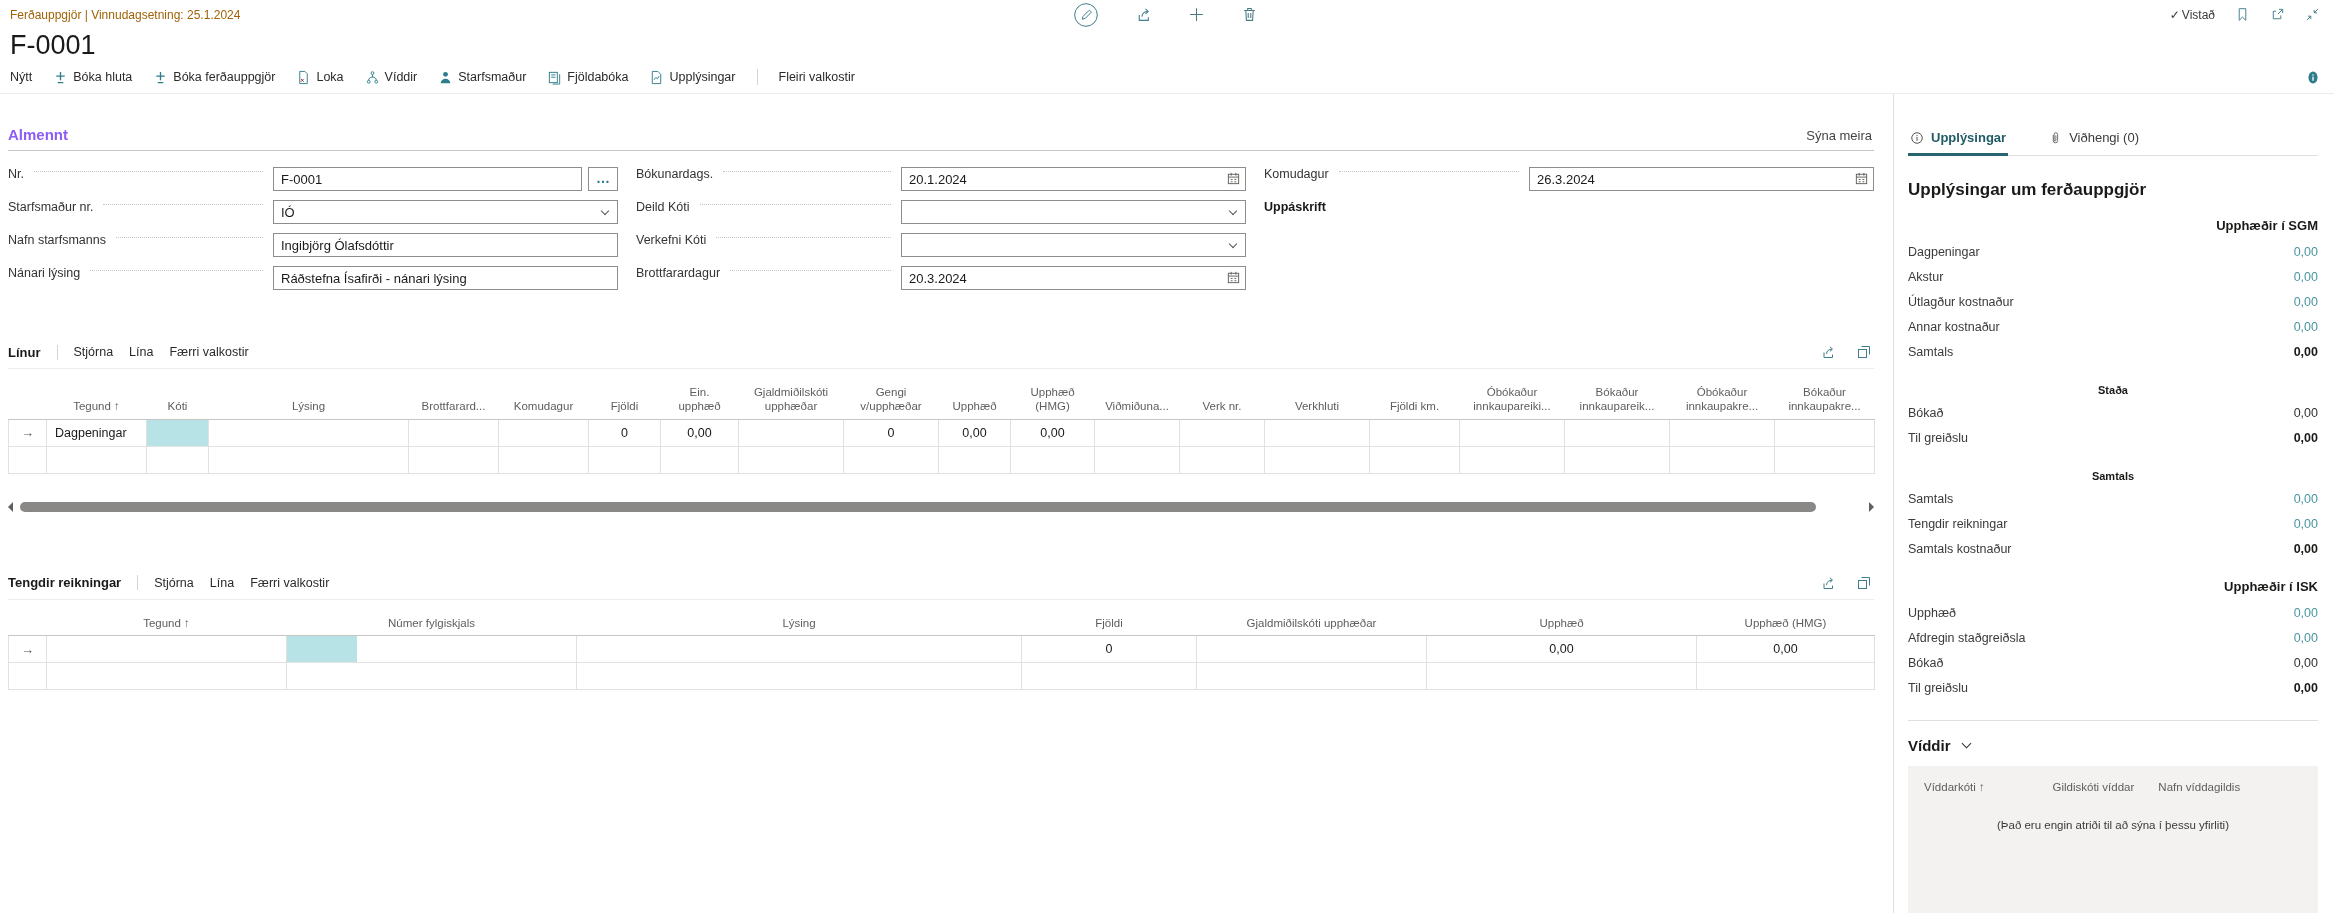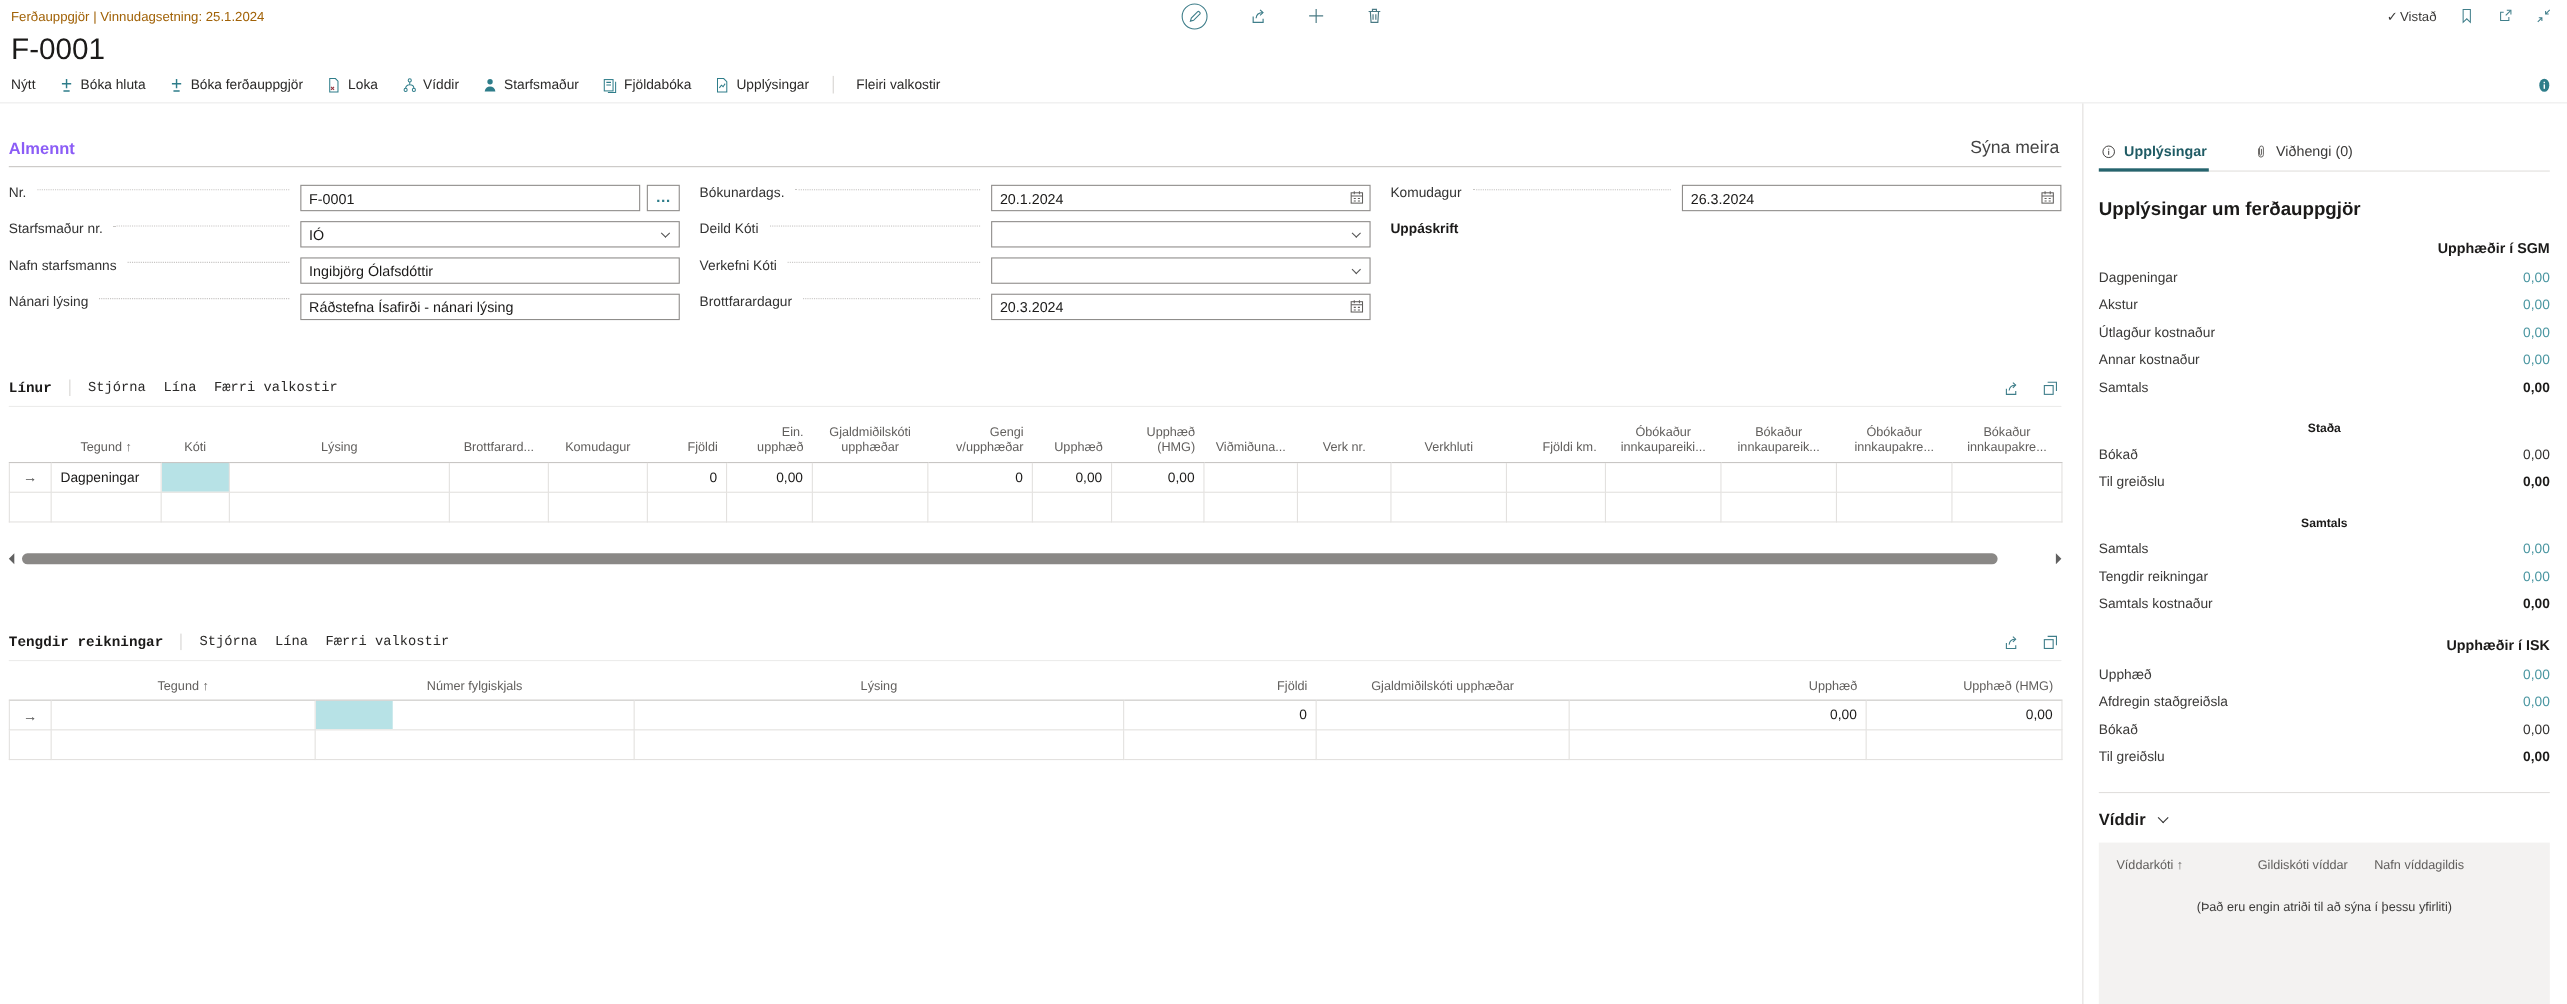--- a/index.html
+++ b/index.html
@@ -24,47 +24,47 @@
   .ab-info { margin-left:auto; }
 
   
   .content { display:flex; height:829px; }
   .main { flex:0 0 1894px; padding-left:8px; border-right:1px solid #e1dfdd; overflow:hidden; }
   .factpane { flex:1; padding:0 16px 0 14px; overflow:hidden; }
 
   
   .sec-head { display:flex; justify-content:space-between; align-items:flex-end; margin-top:32px; padding:0 2px 7px 0; border-bottom:1px solid #c8c6c4; width:1866px; }
   .sec-title { font-size:15px; font-weight:700; color:#8b5cf6; }
-  .show-more { font-size:16px; color:#444;margin-left:12px; }
+  .show-more { font-size:13px; color:#444;margin-left:12px; }
 
   .fields { display:grid; grid-template-columns:610px 610px 610px; column-gap:18px; grid-template-rows:repeat(4,33px); grid-auto-flow:column; margin-top:12px; width:1866px; align-items:center; }
   .field { display:flex; align-items:flex-start; height:25px; }
   .flabel { font-size:12.5px; color:#333; white-space:nowrap; }
   .leader { flex:1; border-bottom:1px dotted #c6c4c2; margin:0 10px; height:1px; transform:translateY(4px); }
   .ctrl { display:flex; align-items:center; flex:0 0 345px; width:345px; }
   .iwrap { position:relative; flex:1; }
   .iwrap input { width:100%; height:24px; border:1px solid #8f8d8b; font:13px "Liberation Sans",sans-serif; color:#1b1a19; padding:0 24px 0 7px; background:#fff; }
   .iwrap.plain input { padding-right:7px; }
   .chev { position:absolute; right:10px; top:8px; width:6px; height:6px; border-right:1.3px solid #555; border-bottom:1.3px solid #555; transform:rotate(45deg); }
   .cal { position:absolute; right:5px; top:4px; }
   .ellbtn { width:30px; height:24px; border:1px solid #8f8d8b; margin-left:6px; color:#2e7d8a; font-weight:700; text-align:center; line-height:21px; font-size:14px; background:#fff; }
   .uppaskrift { font-weight:700; font-size:12.5px; color:#1b1a19; }
 
   
   .gridsec-lines { margin-top:42px; }
   .gridsec-related { margin-top:56px; }
-  .gridbar { display:flex; gap:16px; width:1866px; padding:7px 2px 8px 0; border-bottom:1px solid #ececeb;font-family:Liberation Mono, monospace; }
+  .gridbar { display:flex; align-items:center; gap:16px; width:1866px; padding:7px 2px 8px 0; border-bottom:1px solid #ececeb; }
   .gb-title { font-size:13px; font-weight:700; color:#1b1a19; }
   .gb-sep { width:1px; height:15px; background:#d6d4d2; }
   .gb-item { color:#2b2a29; }
   .gb-icons { margin-left:auto; display:flex; gap:20px; align-items:center; }
 
   table.grid { border-collapse:collapse; table-layout:fixed; width:1866px; }
   .grid th { font-size:11.5px; font-weight:400; color:#605e5c; text-align:center; vertical-align:bottom; padding:16px 8px 5px; border-bottom:1px solid #c8c6c4; line-height:1.25; overflow:hidden; }
-  .grid th.num, .grid td.num { text-align:right; }
+  .grid th.num, .grid td.num { text-align:center; }
   .grid td { height:27px; border:1px solid #e3e1df; font-size:12.5px; color:#1b1a19; padding:0 8px; background:#fff; overflow:hidden; white-space:nowrap; }
   .grid td.arw { text-align:center; color:#555; font-size:13px; padding:0; }
   .grid td.sel { background:#b7e2e6; }
   .selblock { display:block; width:70px; height:26px; margin-left:-8px; background:#b7e2e6; }
 
   .hscroll { display:flex; align-items:center; width:1866px; margin-top:28px; gap:7px; }
   .hs-arrow { width:0; height:0; border:5px solid transparent; }
   .hs-left  { border-right-color:#606060; border-left-width:0; }
   .hs-right { border-left-color:#606060; border-right-width:0; }
   .hs-track { flex:1; height:10px; position:relative; }

